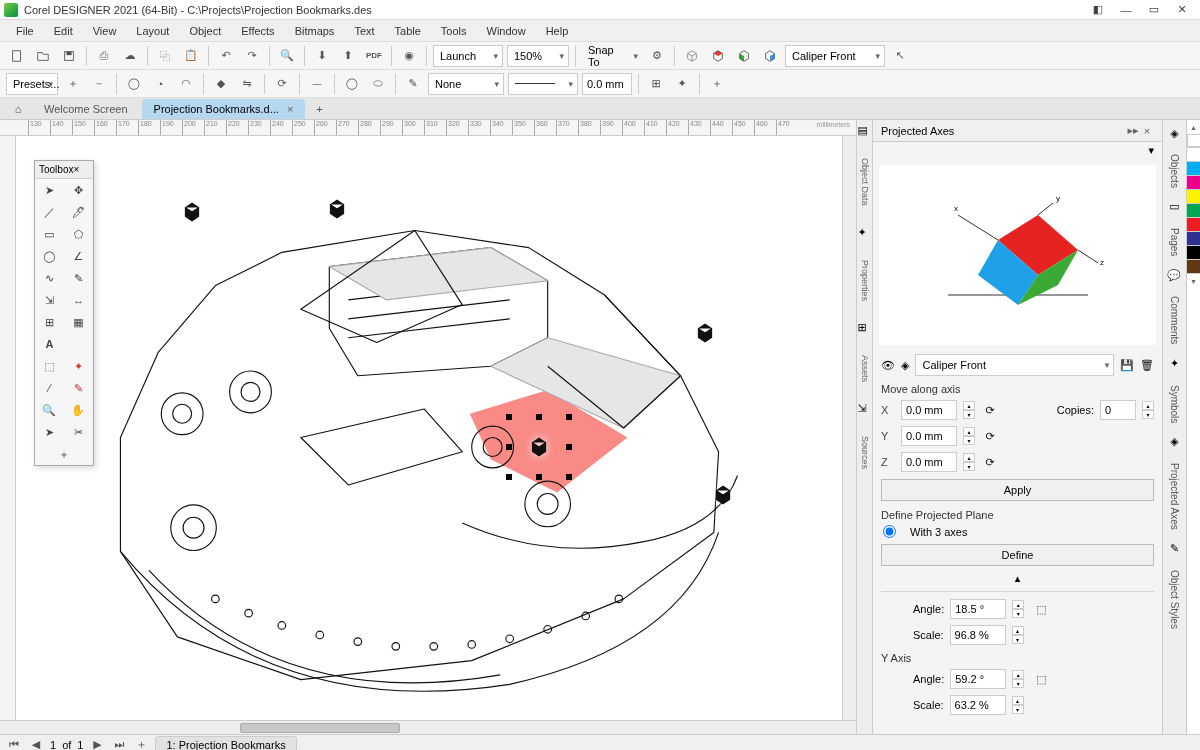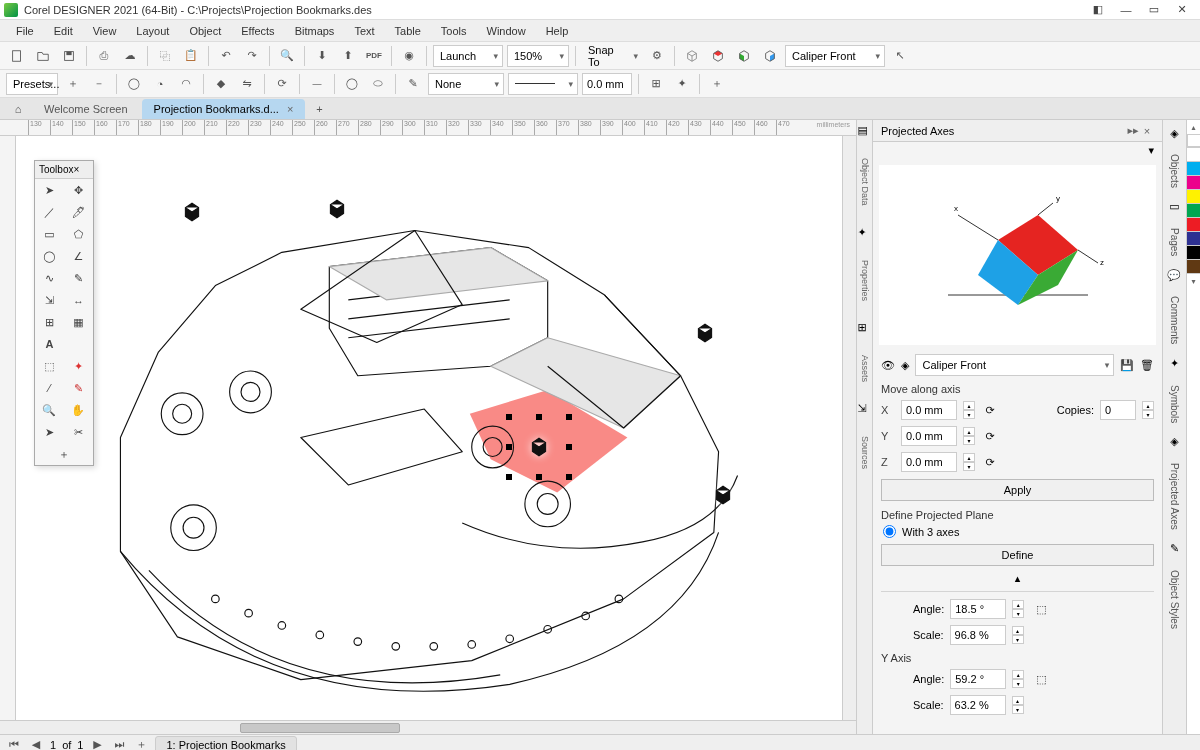--- a/index.html
+++ b/index.html
@@ -57,21 +57,21 @@
 .axes-preview { height: 180px; background: #fff; margin: 6px; border: none; display: flex; align-items: center; justify-content: center; position: relative; }
 .axes-preview svg { width: 180px; height: 140px; }
 .panel-row { display: flex; align-items: center; padding: 3px 8px; gap: 6px; font-size: 11px; }
 .panel-row label { min-width: 14px; color: #444; }
 .panel-row .num { width: 56px; height: 20px; border: 1px solid #ccc; background: #fff; font-size: 11px; padding: 0 4px; }
 .panel-row .spin { display:flex; flex-direction:column; }
 .panel-row .spin span { width:12px; height:9px; border:1px solid #ccc; background:#fff; font-size:6px; display:flex; align-items:center; justify-content:center; cursor:pointer; }
 .panel-row .rot { width:18px; height:18px; display:flex; align-items:center; justify-content:center; cursor:pointer; }
 .panel-btn { margin: 4px 8px; height: 22px; border: 1px solid #bbb; background: #f0f0f0; display: flex; align-items: center; justify-content: center; cursor: pointer; font-size: 11px; }
 .panel-sec { padding: 4px 8px 2px; font-size: 11px; color: #333; }
-.radio-row { display: flex; align-items: center; padding: 2px 10px; gap: 6px; font-size: 11px; }
+.radio-row { display: flex; align-items: center; padding: 2px 10px; gap: 14px; font-size: 11px; }
 hr.thin { border: none; border-top: 1px solid #d4d4d4; margin: 4px 8px; }
 
 
 .tabstrip { width: 24px; background: #eee; border-left: 1px solid #ccc; display: flex; flex-direction: column; align-items: center; padding-top: 4px; gap: 2px; }
 .tabstrip .vtab { writing-mode: vertical-rl; font-size: 10px; padding: 8px 2px; cursor: pointer; color: #555; border-radius: 2px; }
 .tabstrip .vicon { width: 18px; height: 18px; display:flex; align-items:center; justify-content:center; margin-bottom:2px; }
 
 
 .midstrip { width: 16px; background: #eee; border-left: 1px solid #ccc; display:flex; flex-direction:column; align-items:center; padding-top: 4px; gap: 14px; }
 .midstrip .mtab { writing-mode: vertical-rl; font-size: 9px; padding: 6px 1px; color: #666; cursor: pointer; }

